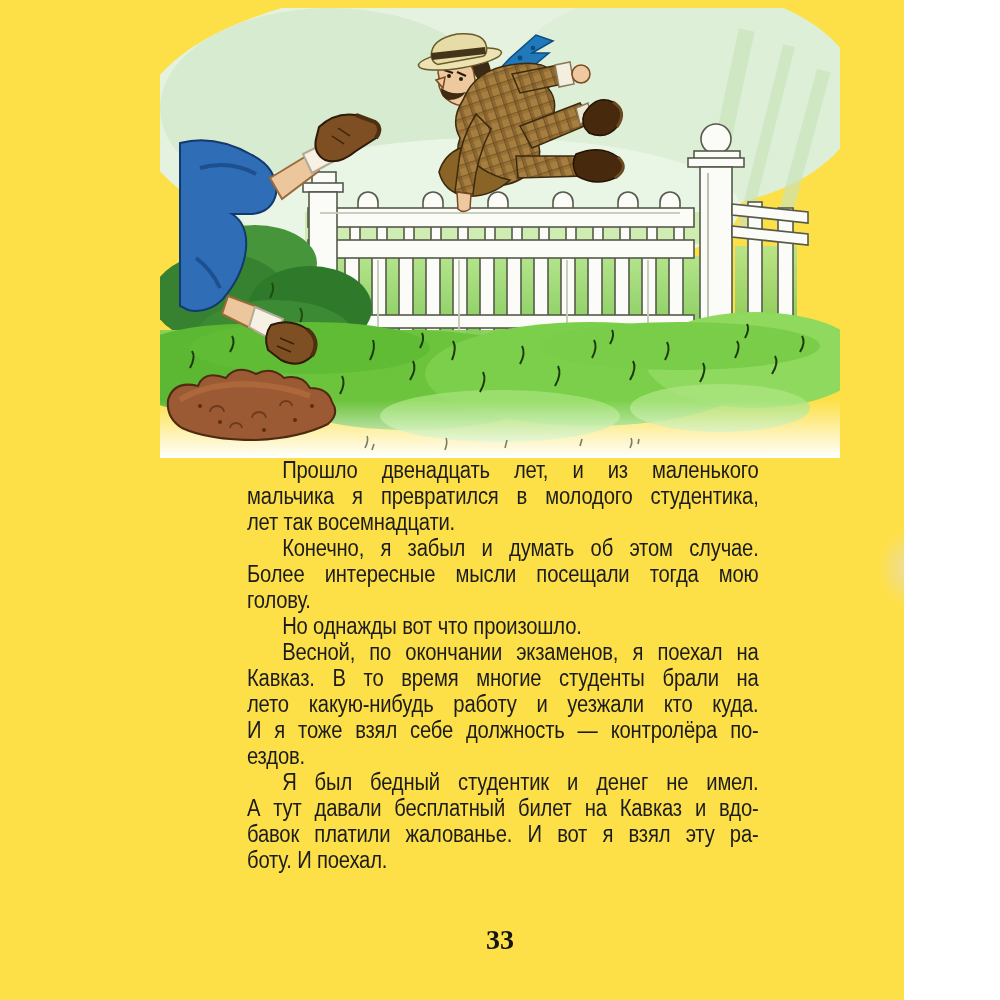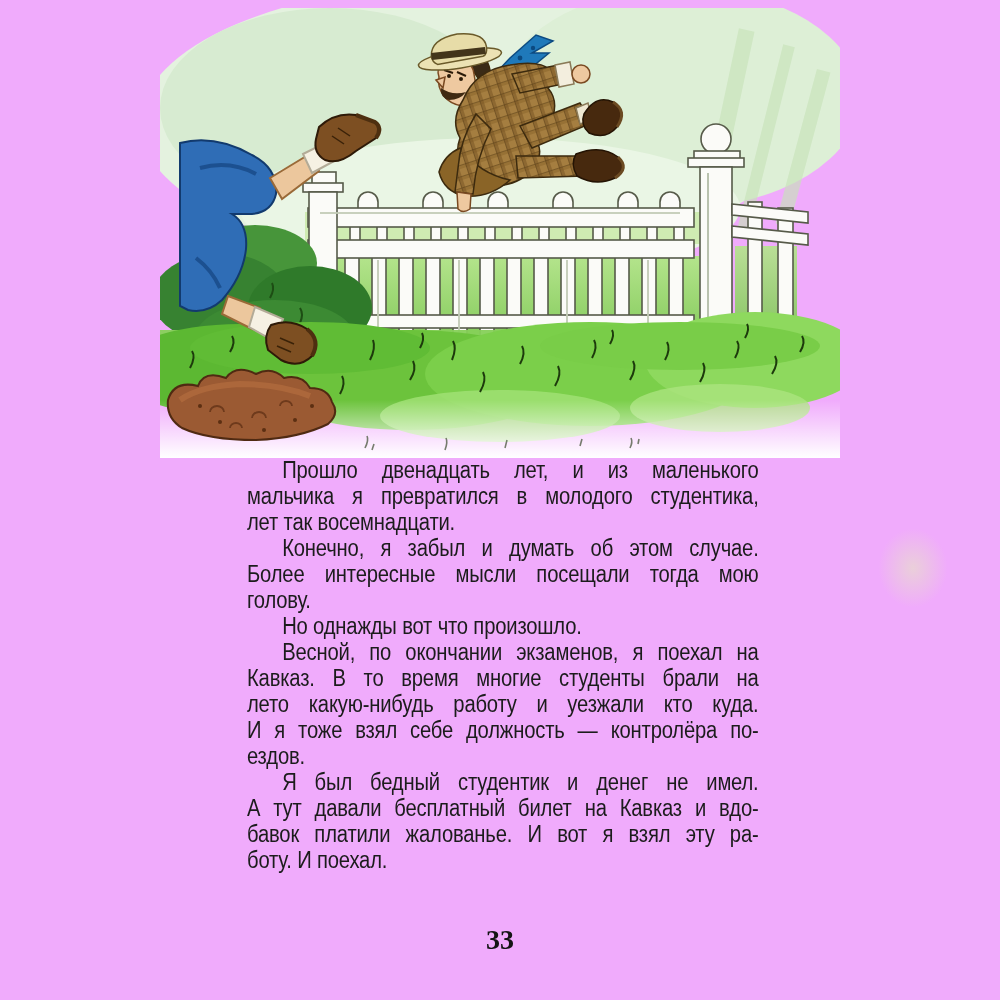--- a/index.html
+++ b/index.html
@@ -1,16 +1,16 @@
 <!DOCTYPE html>
 <html><head>
 <meta charset="utf-8">
 <style>
   html,body{margin:0;padding:0;background:#fff;}
-  #page{position:relative;width:1000px;height:1000px;background:#f0abfc;overflow:hidden;
+  #page{position:relative;width:904px;height:1000px;background:#fde047;overflow:hidden;
         font-family:"Liberation Sans","DejaVu Sans",sans-serif;}
   #illo{position:absolute;left:160px;top:8px;width:680px;height:450px;}
   #smudge{position:absolute;left:878px;top:528px;width:70px;height:80px;border-radius:50%;
           background:radial-gradient(ellipse at center, rgba(232,219,206,0.75) 0%, rgba(232,219,206,0) 70%);}
   #text-block{position:absolute;left:247px;top:457px;width:582px;
               transform:scaleX(0.879);transform-origin:0 0;
               color:#1c1c1c;}
   .line{font-size:23px;line-height:26px;letter-spacing:-0.2px;white-space:normal;}
   .line.just{text-align:justify;text-align-last:justify;}
   .line.indent{text-indent:40px;}

